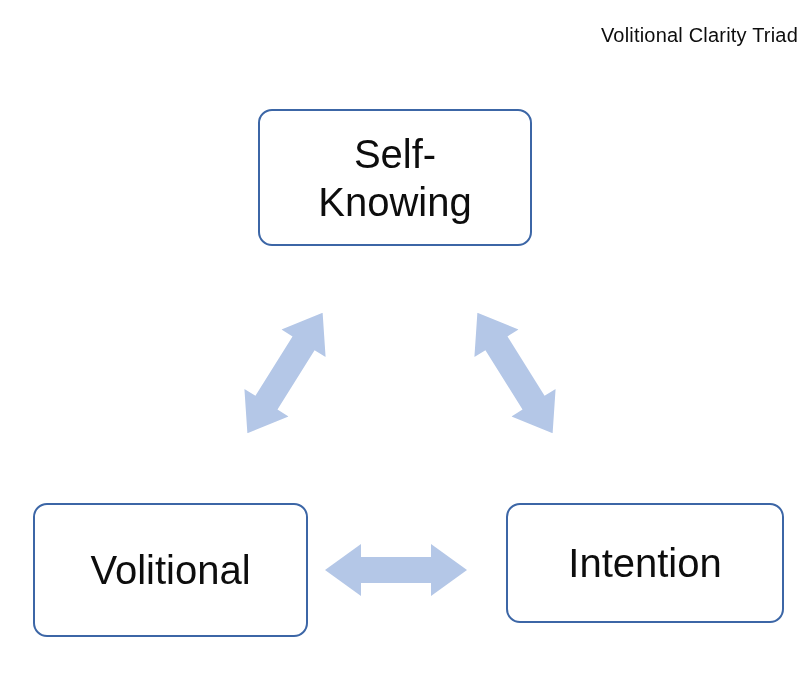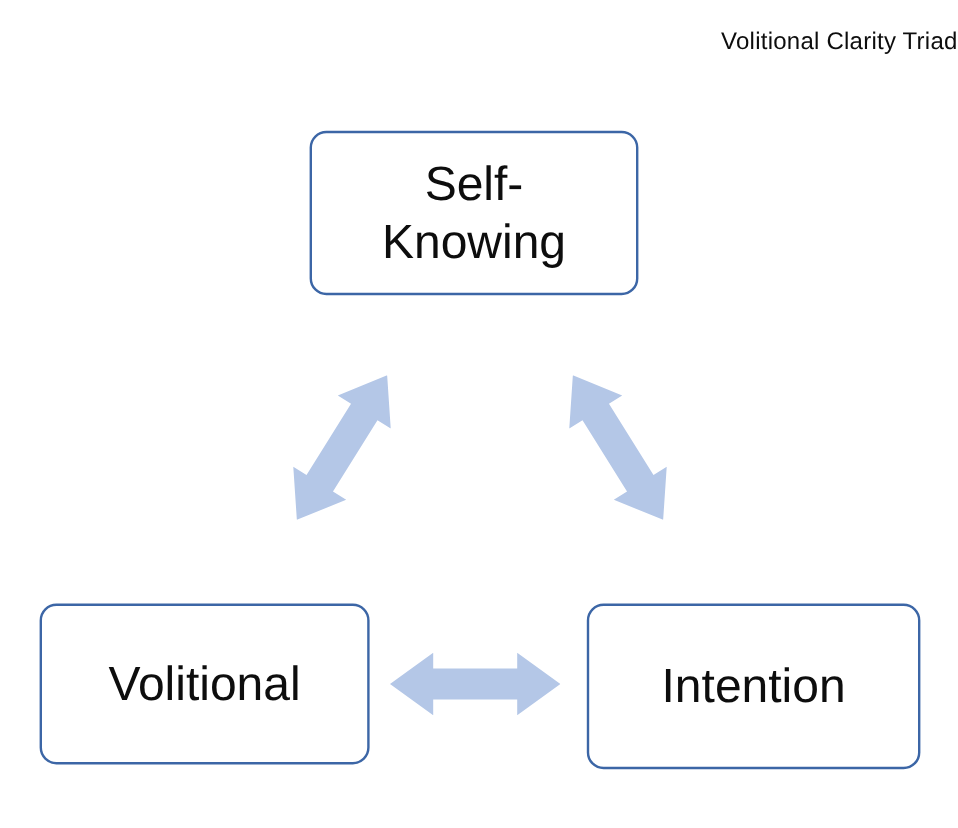--- a/index.html
+++ b/index.html
@@ -39,21 +39,21 @@
   .node-label {
     font-size: 40px;
     line-height: 1.2;
     color: var(--node-text, #0d0d0d);
     text-align: center;
     width: 220px;
     margin: 18px;
   }
   .node-top       { left: 258px; top: 109px; width: 274px; height: 137px; }
   .node-execution { left: 33px;  top: 503px; width: 275px; height: 134px; }
-  .node-intention { left: 489px; top: 503px; width: 278px; height: 138px; align-items: center; }
+  .node-intention { left: 506px; top: 503px; width: 278px; height: 120px; align-items: center; }
 
   .connector {
     position: absolute;
     width: 142px;
     height: 52px;
   }
   .connector-left  { left: 214px; top: 347px; transform: rotate(-58deg); }
   .connector-right { left: 444px; top: 347px; transform: rotate(58deg); }
   .connector-horiz { left: 325px; top: 544px; }
 </style>

